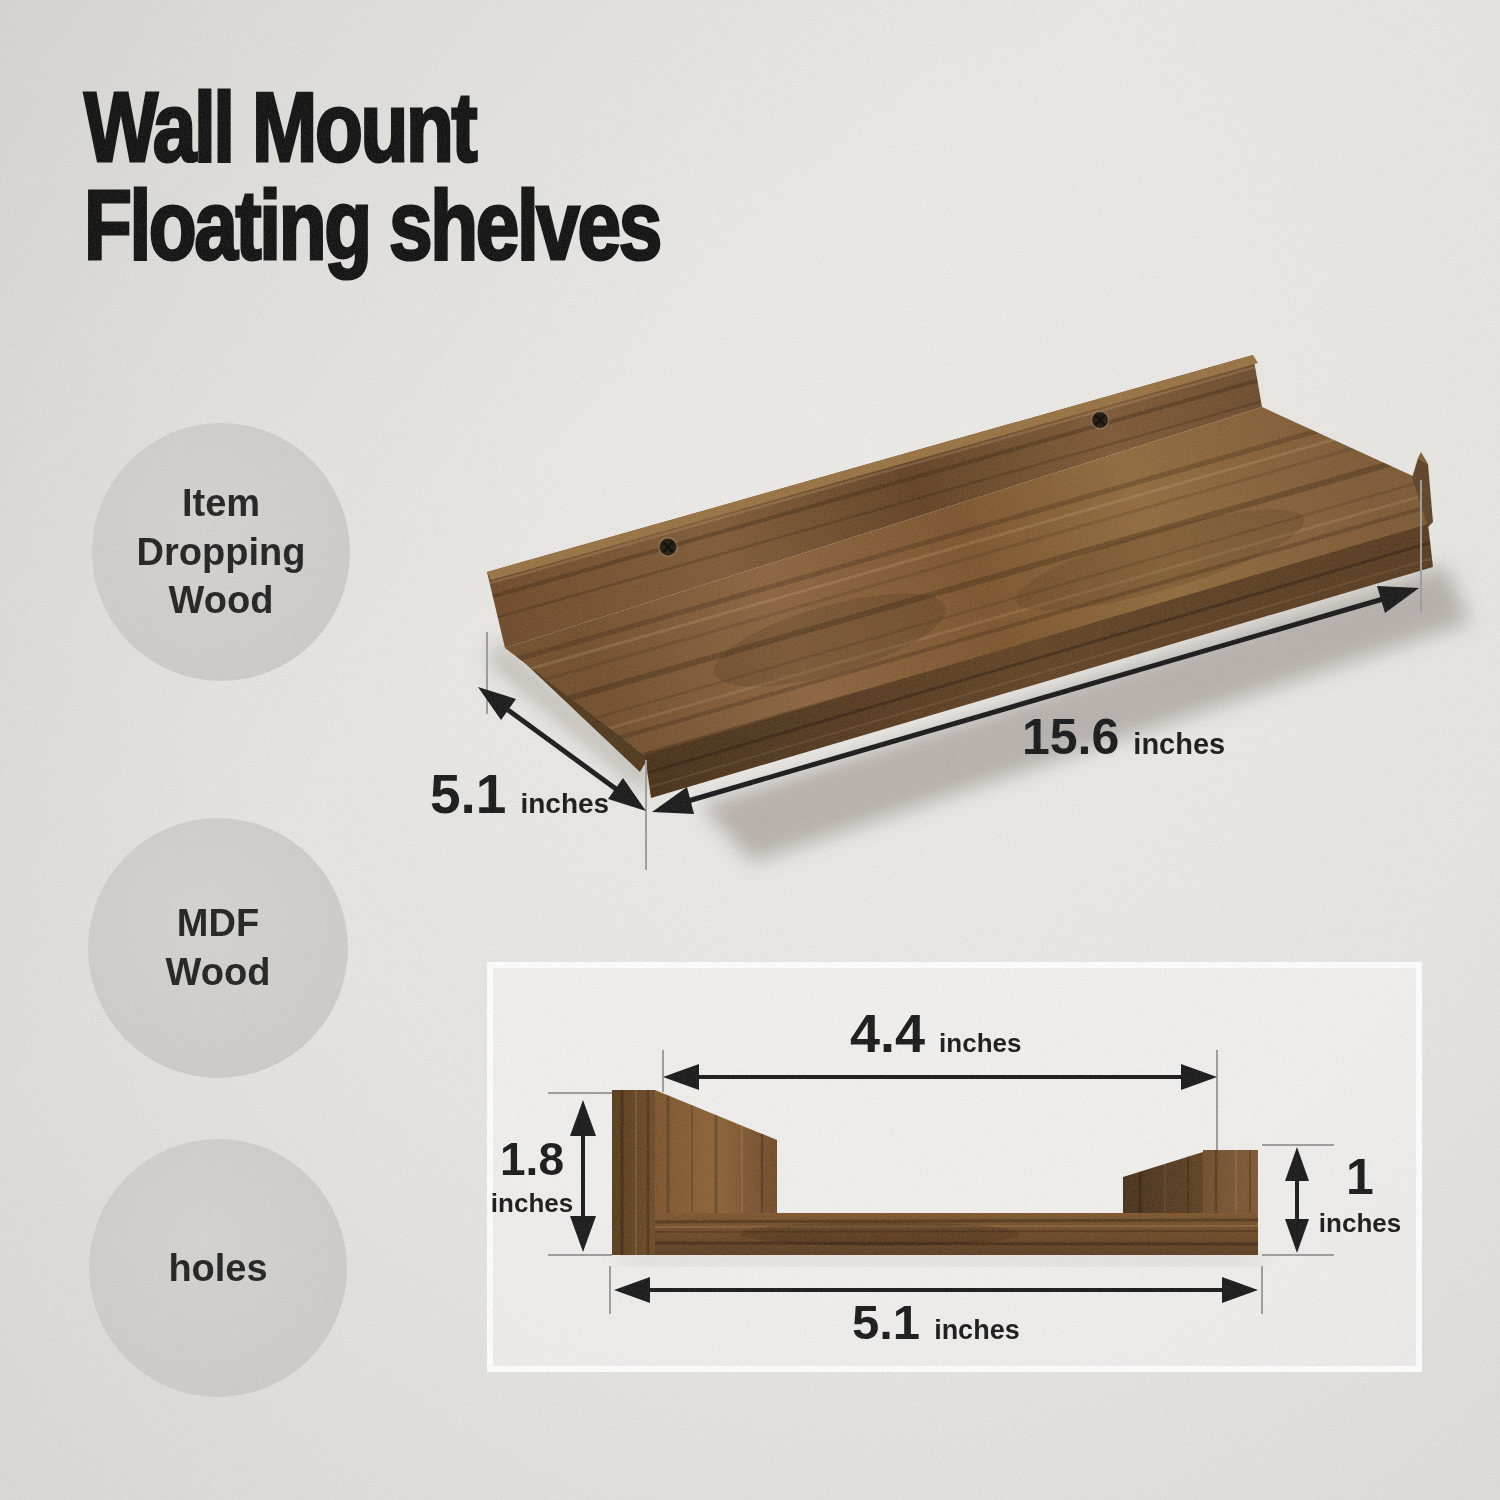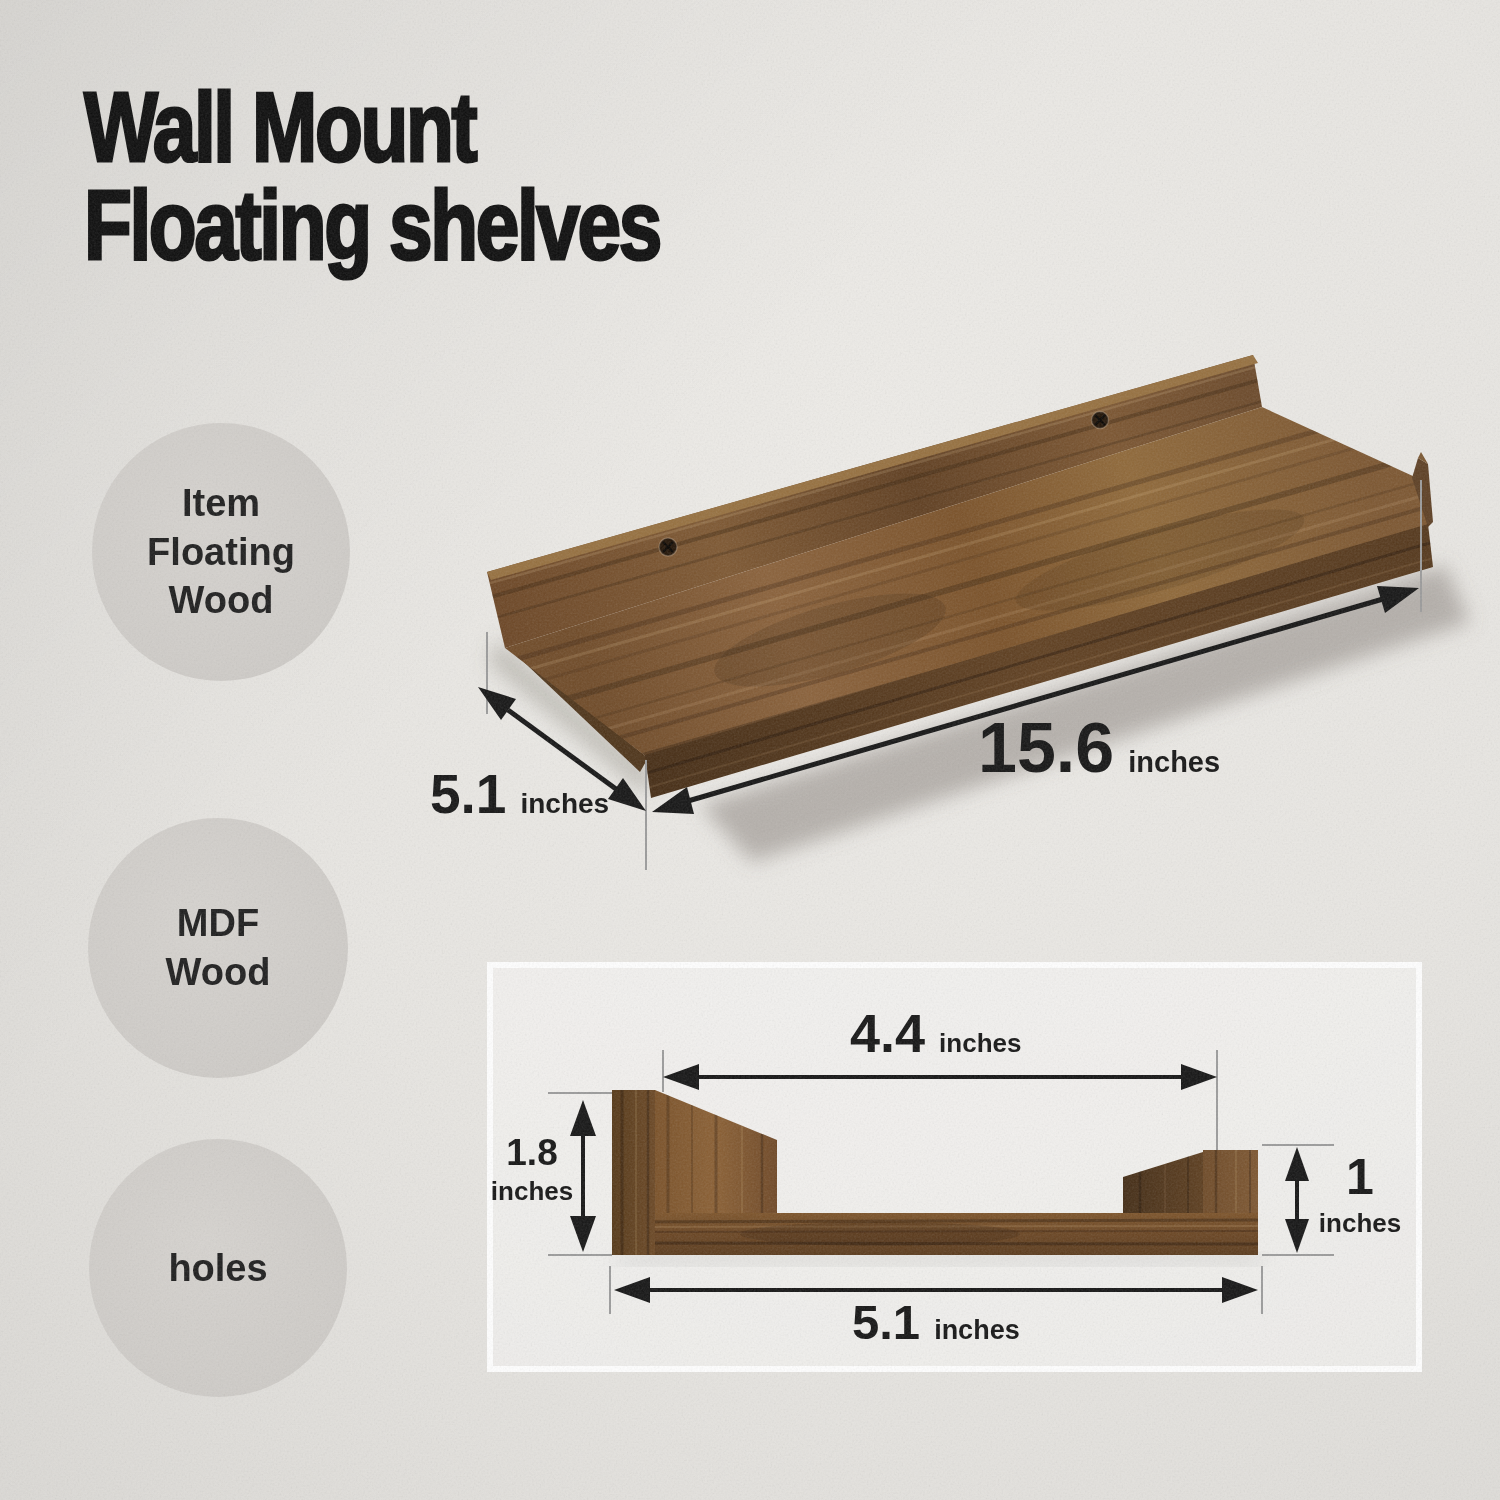--- a/index.html
+++ b/index.html
@@ -35,51 +35,51 @@
   
   #scene{left:0;top:0;z-index:3;}
   
   .dim{display:flex;align-items:baseline;gap:14px;color:#141414;z-index:4;white-space:nowrap;}
   .dim .num{font-weight:700;}
   .dim .unit{font-weight:700;}
   .dim-col{display:flex;flex-direction:column;align-items:center;color:#141414;z-index:4;}
   .dim-col .num{font-weight:700;}
   .dim-col .unit{font-weight:700;}
   #dim-photo-length{left:978px;top:708px;}
-  #dim-photo-length .num{font-size:70px;}
+  #dim-photo-length .num{font-size:50px;margin-left:44px;}
   #dim-photo-length .unit{font-size:29px;}
   #dim-photo-depth{left:430px;top:762px;}
   #dim-photo-depth .num{font-size:55px;}
   #dim-photo-depth .unit{font-size:28px;}
   #dim-inner-width{left:850px;top:1002px;}
   #dim-inner-width .num{font-size:54px;}
   #dim-inner-width .unit{font-size:26px;}
   #dim-back-height{left:474px;top:1132px;width:116px;}
-  #dim-back-height .num{font-size:37px;}
+  #dim-back-height .num{font-size:46px;}
   #dim-back-height .unit{font-size:26px;margin-top:2px;}
   #dim-front-height{left:1310px;top:1148px;width:100px;}
   #dim-front-height .num{font-size:50px;}
   #dim-front-height .unit{font-size:26px;margin-top:2px;}
   #dim-bottom-width{left:852px;top:1294px;}
   #dim-bottom-width .num{font-size:49px;}
   #dim-bottom-width .unit{font-size:27px;}
   
   #grain{left:0;top:0;z-index:6;pointer-events:none;opacity:0.16;}
 </style>
 </head>
 <body>
 
 <div id="title" class="abs">
   <div>Wall Mount</div>
   <div>Floating shelves</div>
 </div>
 
 <div id="circle-1" class="abs feature-circle">
   <span>Item</span>
-  <span>Floating</span>
+  <span>Dropping</span>
   <span>Wood</span>
 </div>
 <div id="circle-2" class="abs feature-circle">
   <span>MDF</span>
   <span>Wood</span>
 </div>
 <div id="circle-3" class="abs feature-circle">
   <span>holes</span>
 </div>
 

